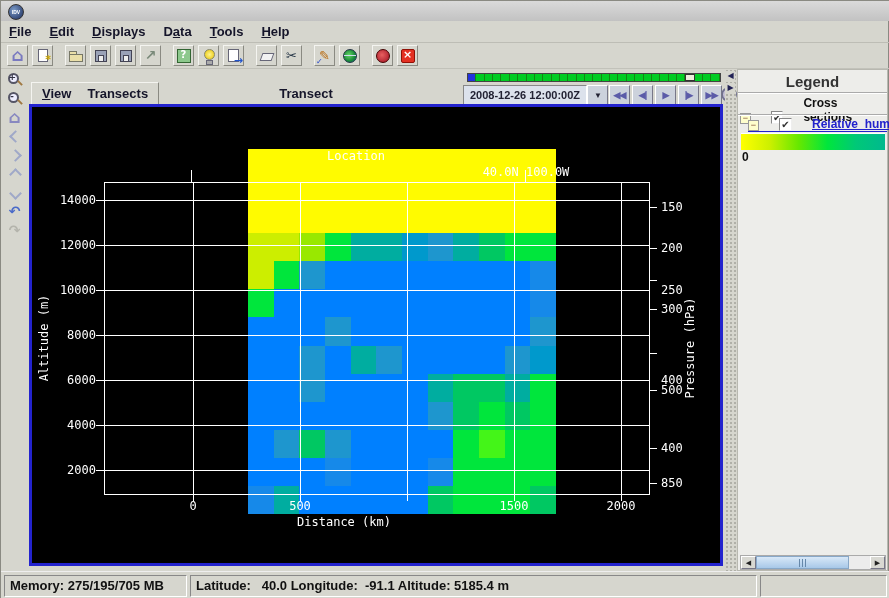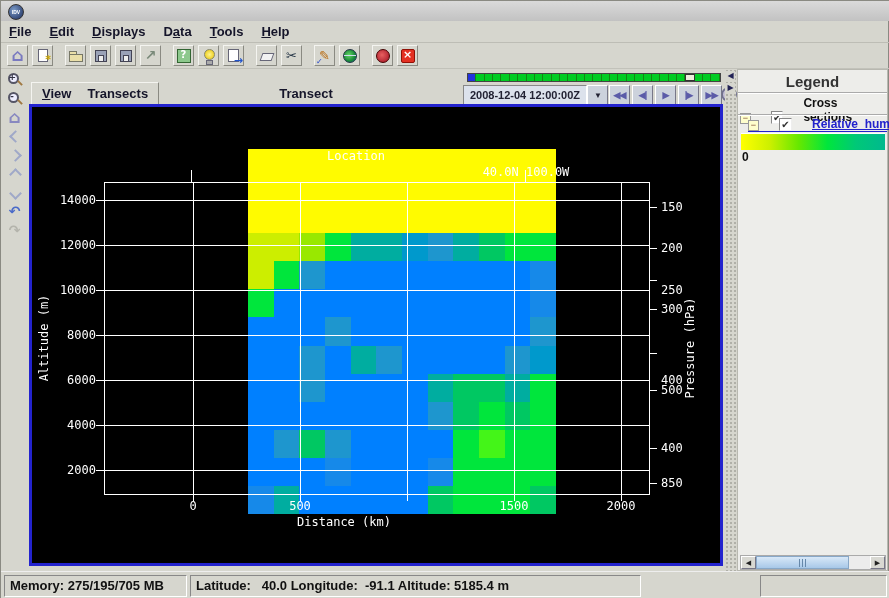--- a/index.html
+++ b/index.html
@@ -253,21 +253,21 @@
         <span class="tseg" style="background: rgb(0, 204, 34);"></span>
         <span class="tseg" style="background: rgb(0, 204, 34);"></span>
         <span class="tseg" style="background: rgb(0, 204, 34);"></span>
         <span class="tseg" style="background: rgb(0, 204, 34);"></span>
         <span class="tseg" style="background: rgb(0, 204, 34);"></span>
         <span class="tseg" style="background: rgb(238, 238, 221); border: 1px solid rgb(51, 51, 51);"></span>
         <span class="tseg" style="background: rgb(0, 204, 34);"></span>
         <span class="tseg" style="background: rgb(0, 204, 34);"></span>
         <span class="tseg" style="background: rgb(0, 204, 34);"></span>
       </div>
-    <div class="timefield">2008-12-04 12:00:00Z</div>
+    <div class="timefield">2008-12-26 12:00:00Z</div>
     <button class="dropbtn">▼</button>
     <span id="timebuttons"></span>
     <button class="clockbtn"></button>
   <button class="navbtn" style="left: 146px;">◀◀</button><button class="navbtn" style="left: 169px;">◀|</button><button class="navbtn" style="left: 192px;">▶</button><button class="navbtn" style="left: 215px;">|▶</button><button class="navbtn" style="left: 238px;">▶▶</button></div>
 
   <div class="viewpanel" id="viewpanel">
       <div class="heatmap">
         <span style="background: rgb(255, 251, 0);"></span>
         <span style="background: rgb(255, 251, 0);"></span>
         <span style="background: rgb(255, 251, 0);"></span>
@@ -514,16 +514,16 @@
     <div class="cbar-min">0</div>
     <div class="hscroll">
       <button class="sbtn" style="left:0">◀</button>
       <div class="sthumb"></div>
       <button class="sbtn" style="right:0">▶</button>
     </div>
   </div>
 
   <div class="statusbar">
     <div class="status-box" style="left:3px;width:183px">Memory: 275/195/705 MB</div>
-    <div class="status-box" style="left:189px;width:451px">Latitude:   40.0 Longitude:  -91.1 Altitude: 5185.4 m</div>
+    <div class="status-box" style="left:189px;width:567px">Latitude:   40.0 Longitude:  -91.1 Altitude: 5185.4 m</div>
     <div class="status-box" style="left:759px;width:127px"></div>
   </div>
 </div>
 
 </body></html>

